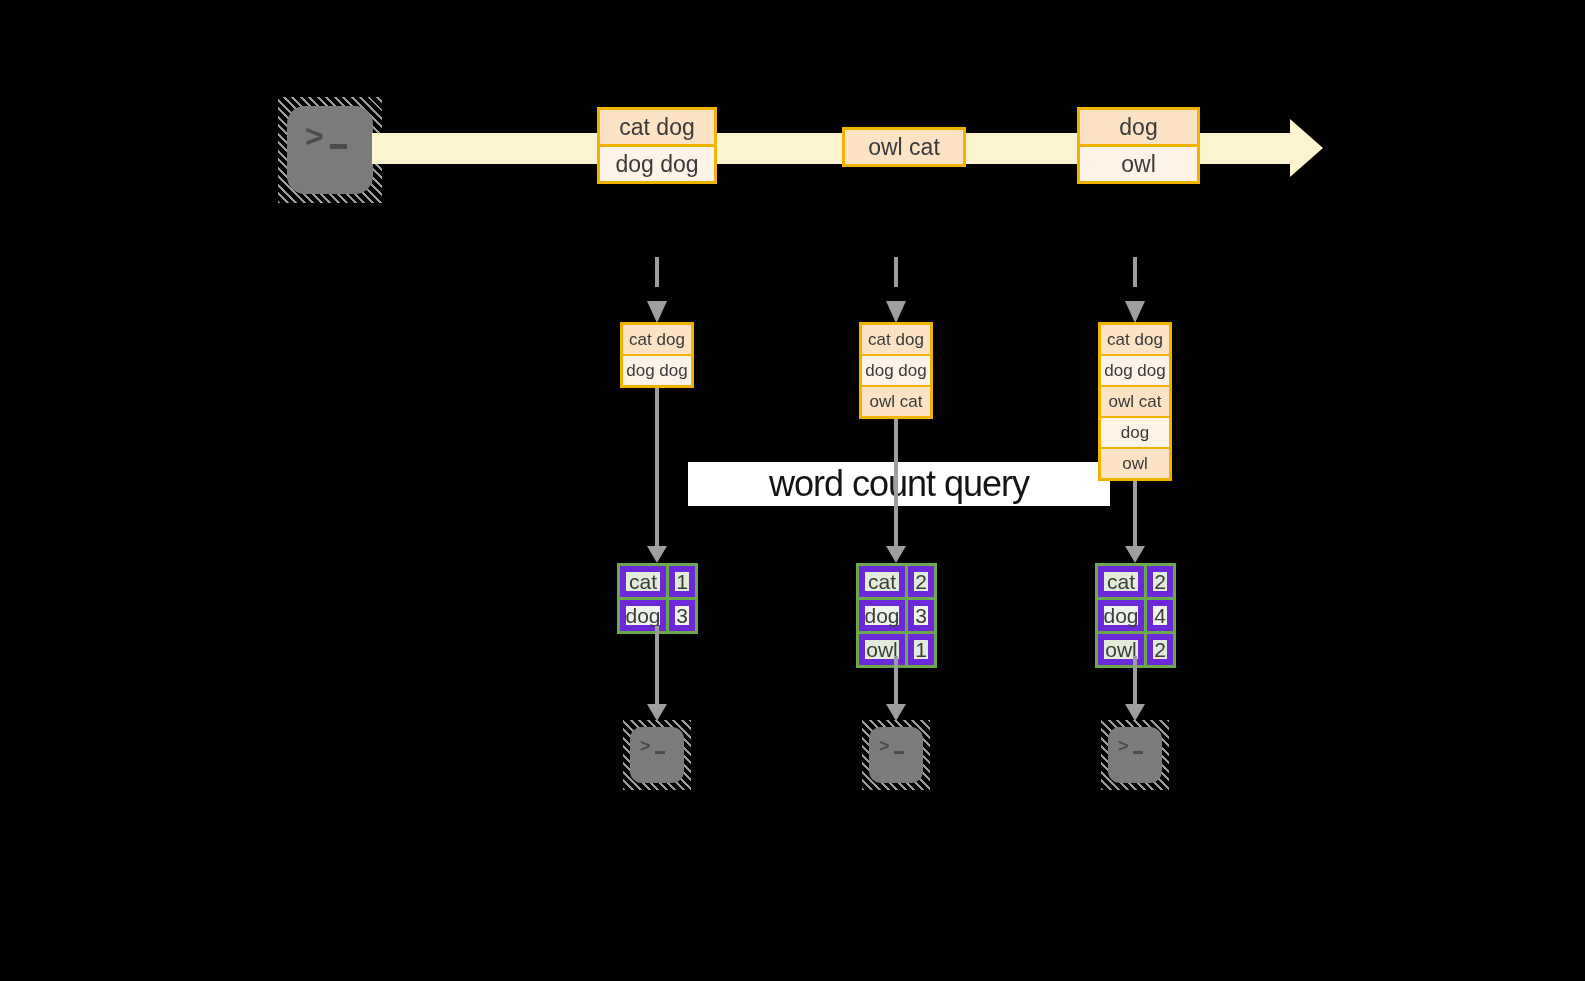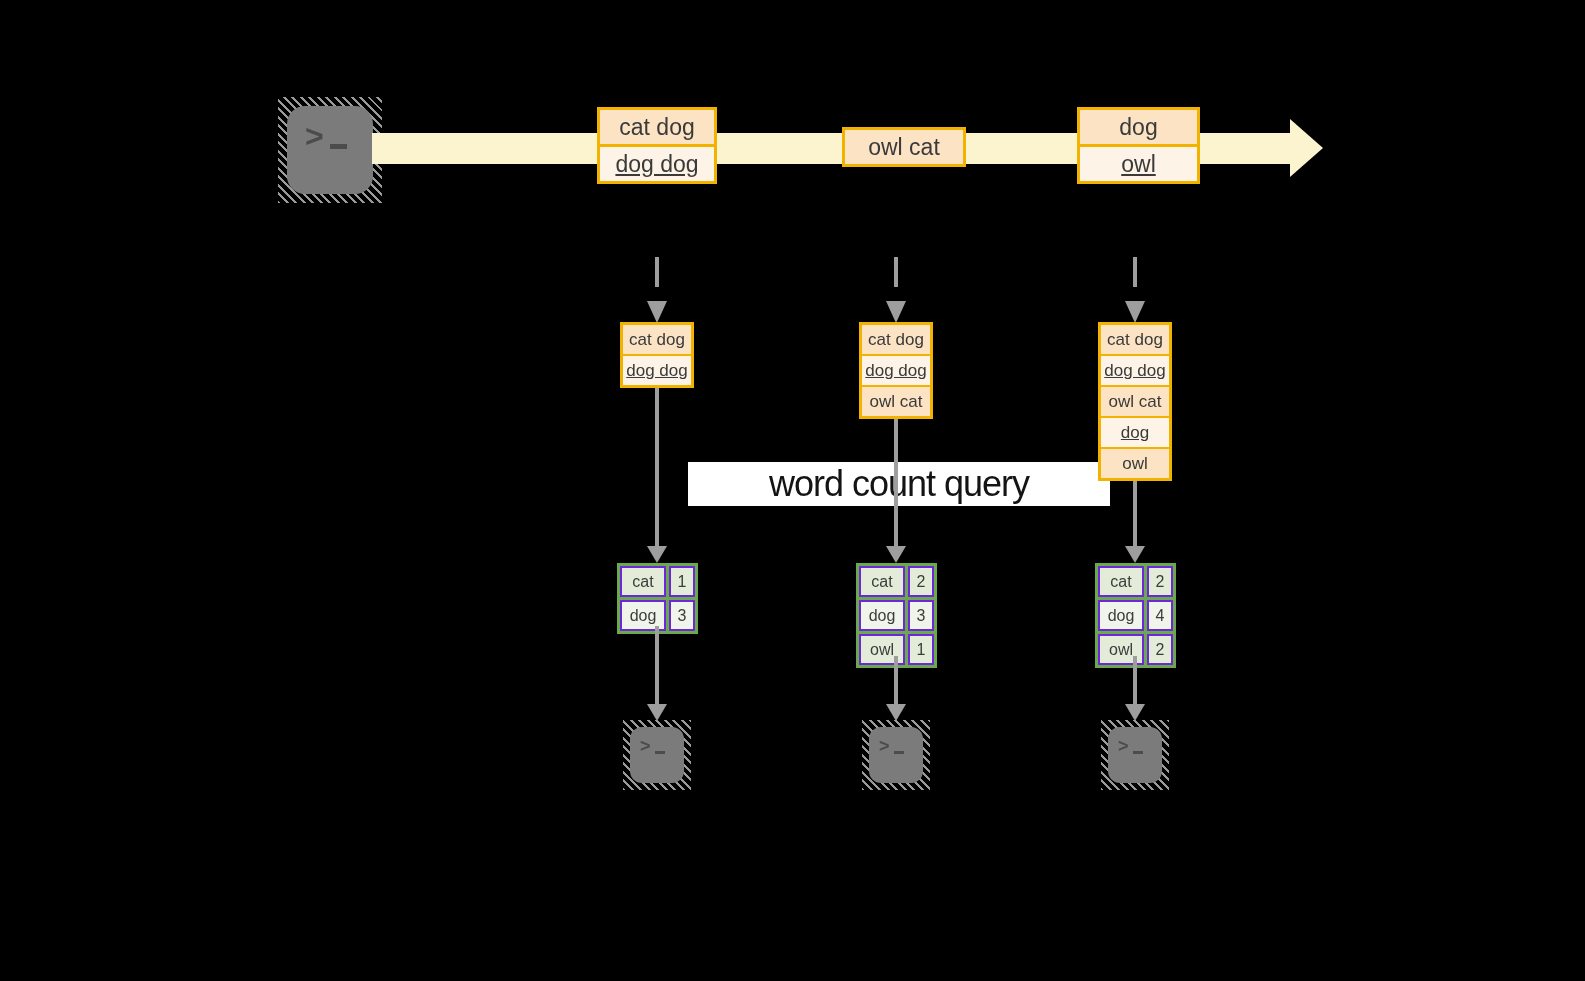--- a/index.html
+++ b/index.html
@@ -26,37 +26,37 @@
              border-top:29px solid transparent;border-bottom:29px solid transparent;border-left:33px solid #FCF3CF;}
 
   
   .obox{position:absolute;border:3px solid #F2B200;z-index:4;background:#F2B200;}
   .ocell{display:flex;align-items:center;justify-content:center;color:#3A3A3A;}
   .ocell + .ocell{border-top:3px solid #F2B200;}
   .ev .ocell{height:34px;font-size:23px;}
   .buf .ocell{height:29px;font-size:17px;}
   .buf .ocell + .ocell{border-top:2px solid #F2B200;}
   .fill-dark{background:#FBE3C4;}
-  .fill-light{background:#FDF3E6;text-decoration:underline;}
+  .fill-light{background:#FDF3E6;}
 
   
   .vline{position:absolute;width:4px;background:#9E9E9E;z-index:3;}
   .tri-down{position:absolute;width:0;height:0;z-index:3;
             border-left:10px solid transparent;border-right:10px solid transparent;border-top:17px solid #9E9E9E;}
   .dash-arrow{position:absolute;z-index:3;}
 
   
   .query-band{position:absolute;left:688px;top:462px;width:422px;height:44px;background:#FFFFFF;z-index:2;
               display:flex;align-items:center;justify-content:center;}
   .query-band span{font-size:36px;font-weight:300;letter-spacing:-1px;color:#141414;}
 
   
   .gtable{position:absolute;background:#6CA94C;padding:3px;display:grid;grid-template-columns:46px 26px;gap:3px;z-index:2;}
-  .gcell{border:2px solid #6d28d9;box-sizing:border-box;height:31px;display:flex;align-items:center;justify-content:center;
-         font-size:16px;color:#3C3C3C;}
+  .gcell{border:6px solid #6d28d9;box-sizing:border-box;height:31px;display:flex;align-items:center;justify-content:center;
+         font-size:21px;color:#3C3C3C;}
   .g-dark{background:#E3ECD8;}
   .g-light{background:#F0F5EB;}
 </style>
 </head>
 <body>
 
 <div class="canvas">
 
   <div class="term term-lg" style="left:278px;top:97px;">
     <div class="term-body">

